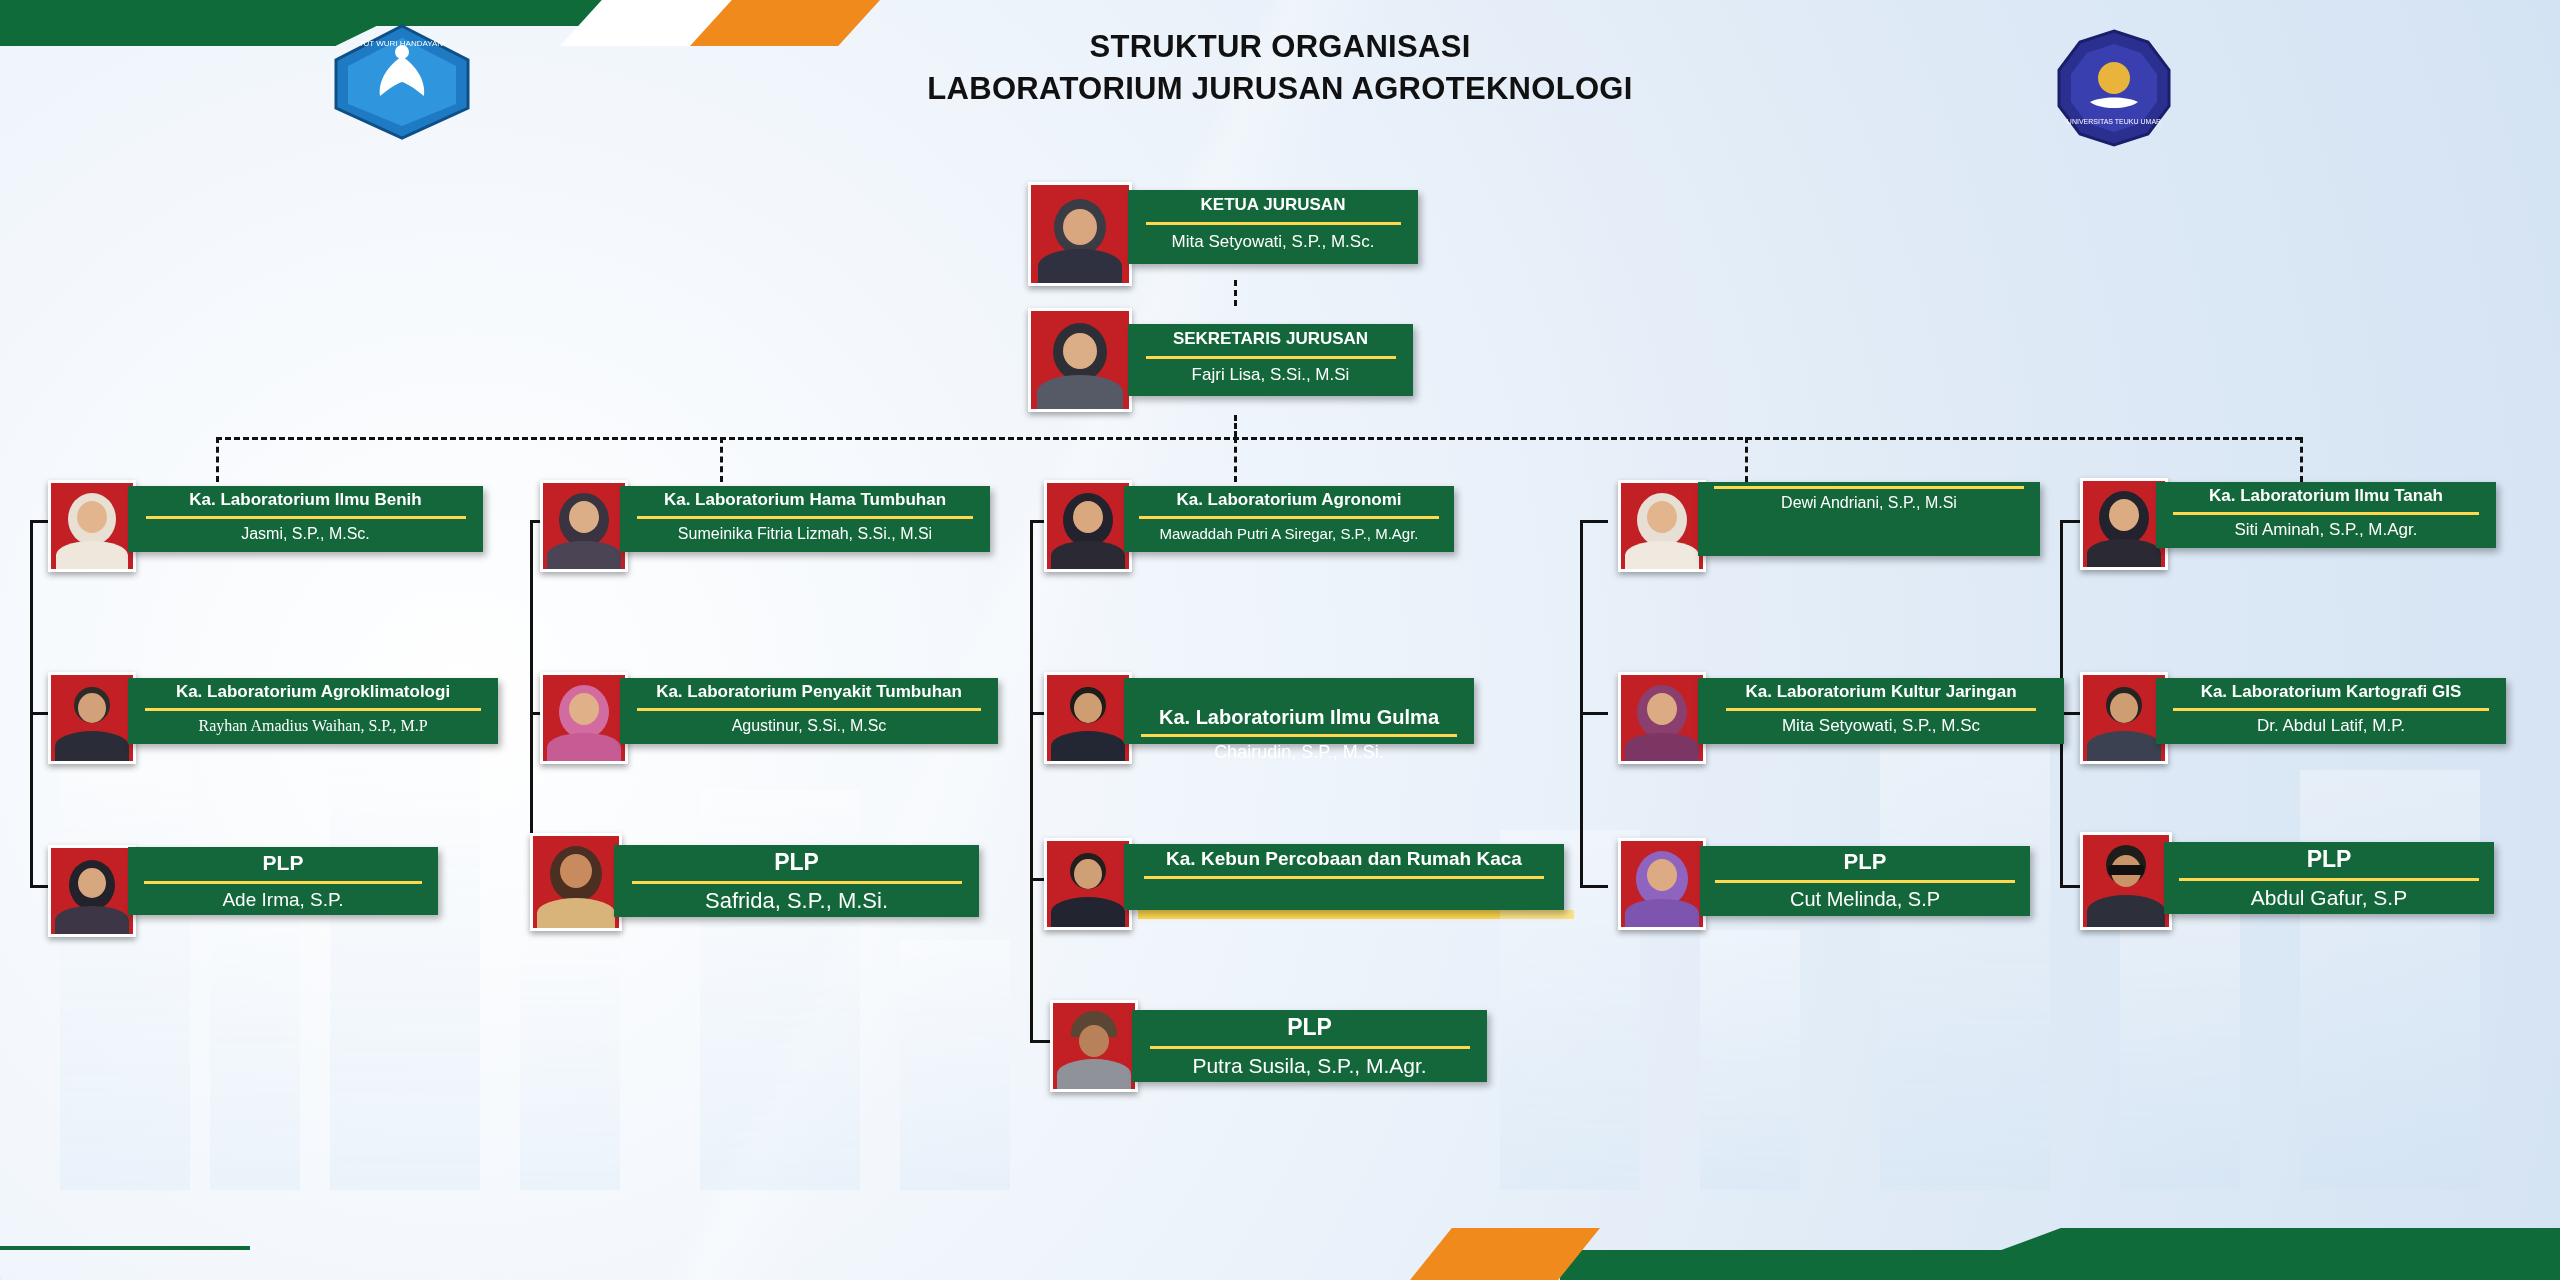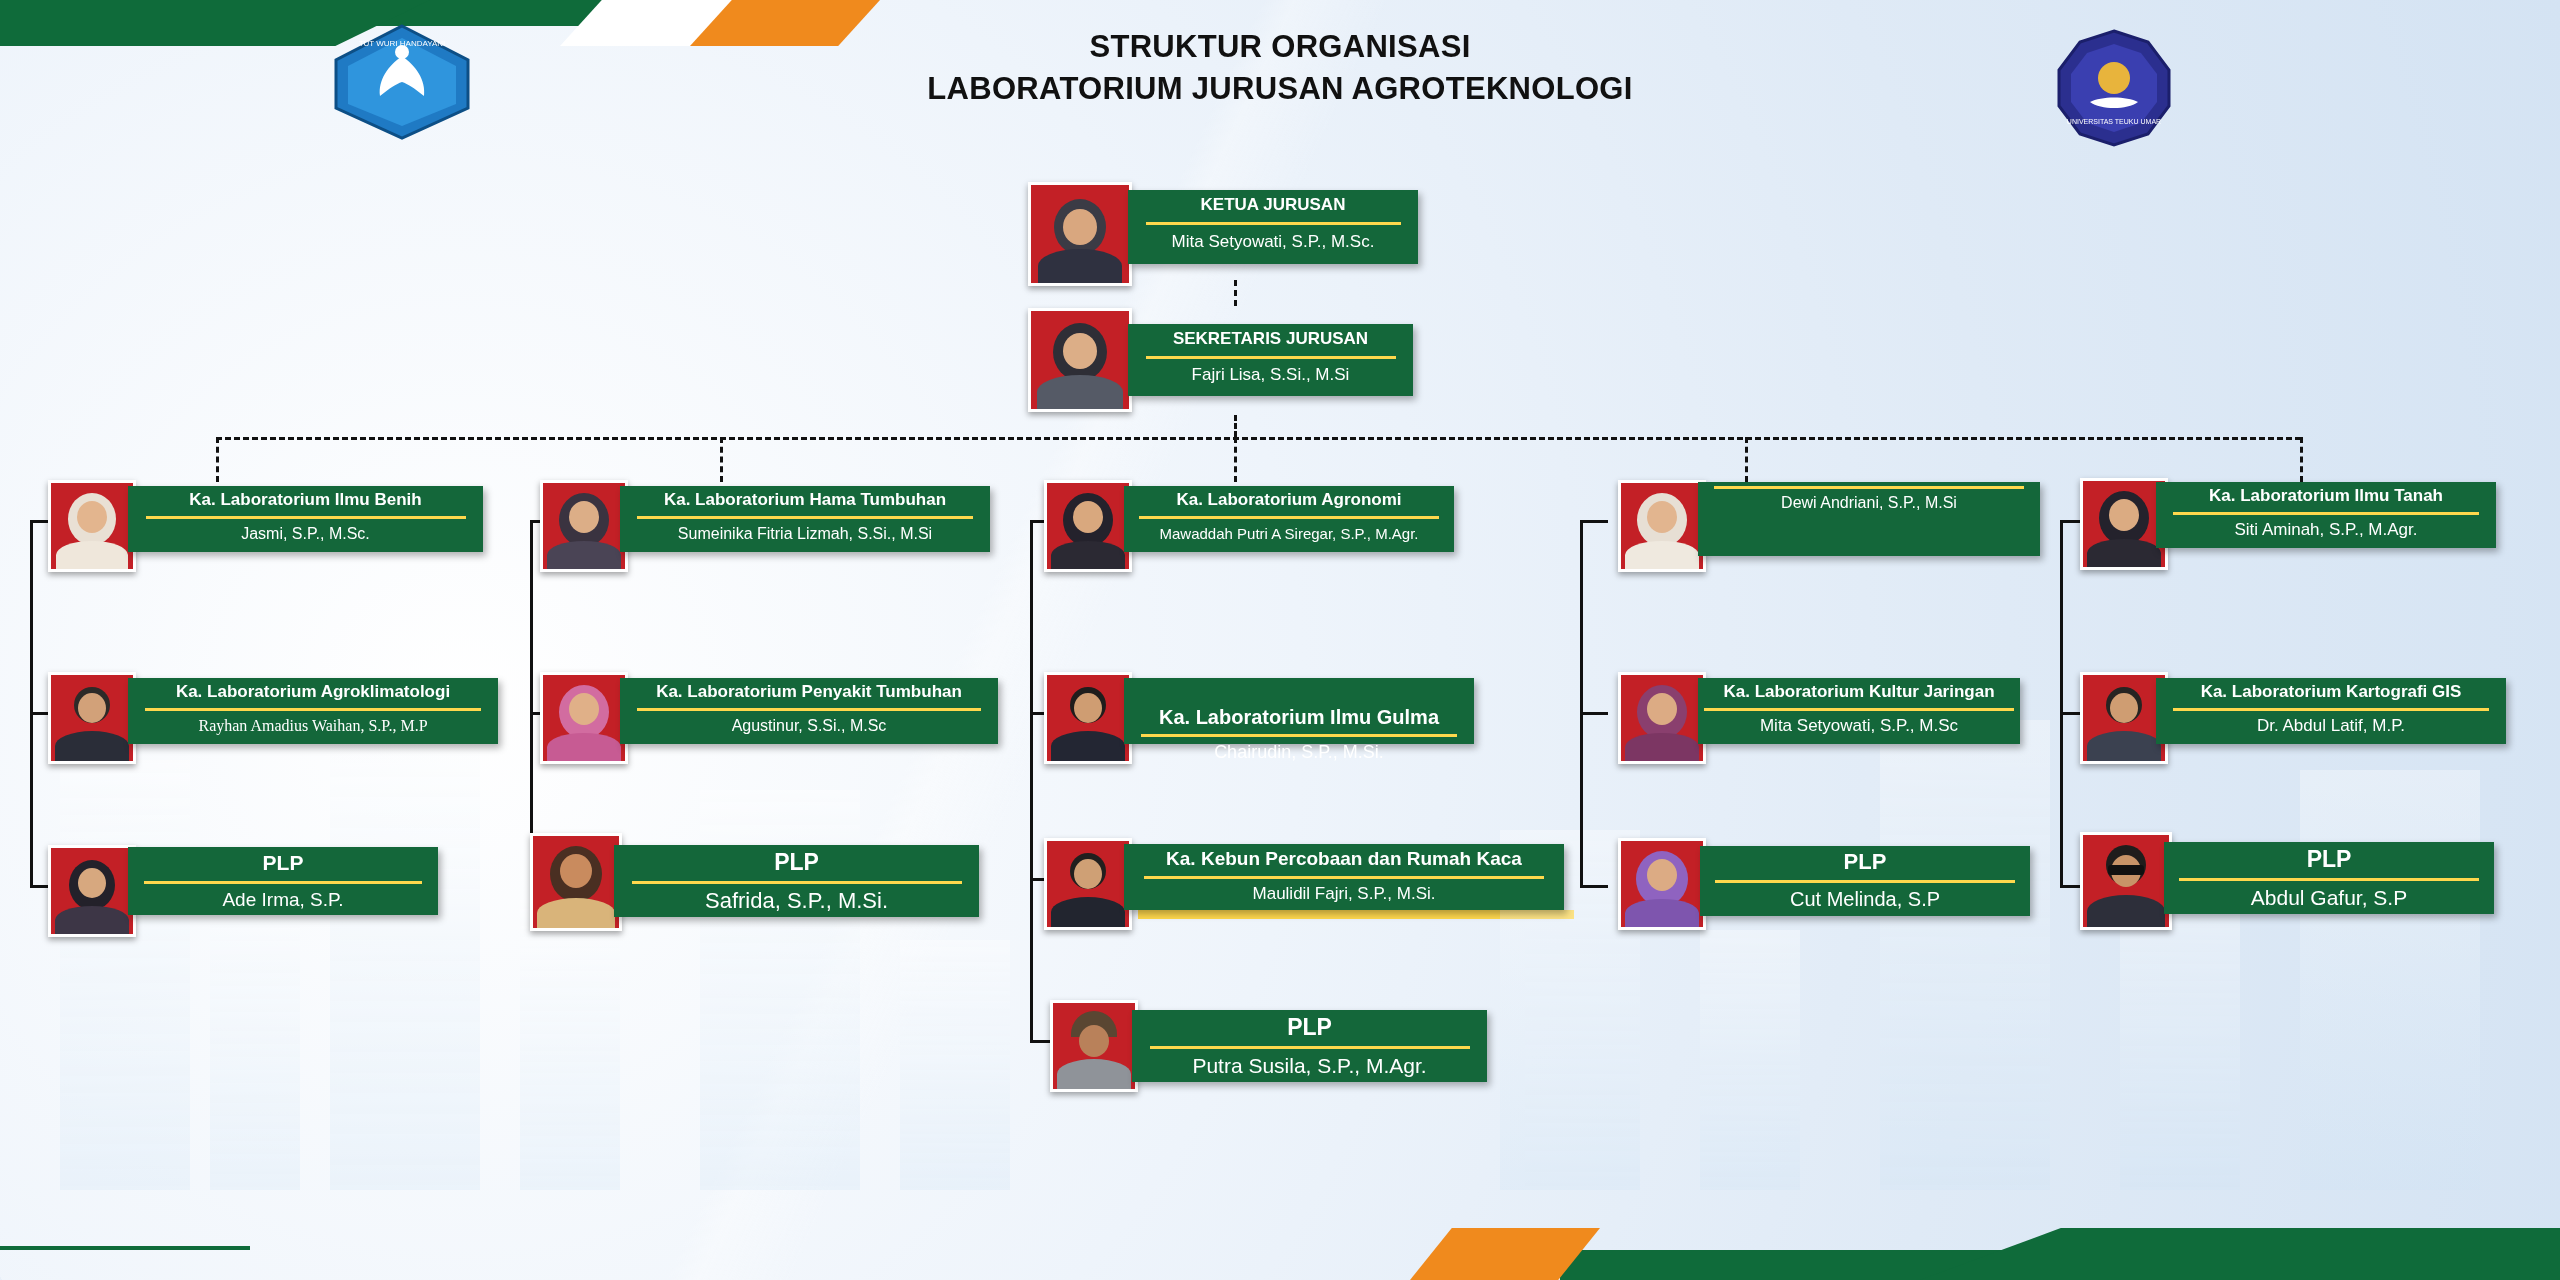--- a/index.html
+++ b/index.html
@@ -277,21 +277,20 @@
 
 <div class="node" style="left:1044px;top:838px;">
   <div class="photo" style="width:82px;height:86px;">
     <div class="head" style="top:12px;width:36px;height:36px;background:#211f1e;"></div>
     <div class="head" style="top:18px;width:28px;height:30px;background:#cfa075;"></div>
     <div class="body" style="bottom:0;width:74px;height:30px;background:#22252f;"></div>
   </div>
   <div class="bar shadow-y" style="left:80px;top:6px;width:440px;height:66px;">
     <div class="role" style="font-size:19px;line-height:30px;">Ka. Kebun Percobaan dan Rumah Kaca</div>
     <div class="rule" style="width:400px;"></div>
-    <div class="name" style="font-size:17px;line-height:30px;">Maulidil Fajri, S.P., M.Si.</div>
   </div>
 </div>
 
 <div class="node" style="left:1050px;top:1000px;">
   <div class="photo" style="width:82px;height:86px;">
     <div class="head" style="top:8px;width:46px;height:26px;background:#5a4632;border-radius:24px 24px 0 0;"></div>
     <div class="head" style="top:22px;width:30px;height:32px;background:#b9815a;"></div>
     <div class="body" style="bottom:0;width:74px;height:30px;background:#8f9399;"></div>
   </div>
   <div class="bar" style="left:82px;top:10px;width:355px;height:72px;">
@@ -312,21 +311,21 @@
     <div class="name" style="font-size:16px;line-height:28px;">Dewi Andriani, S.P., M.Si</div>
   </div>
 </div>
 
 <div class="node" style="left:1618px;top:672px;">
   <div class="photo" style="width:82px;height:86px;">
     <div class="head" style="top:10px;width:50px;height:54px;background:#8a3f6e;"></div>
     <div class="head" style="top:18px;width:30px;height:32px;background:#dcab84;"></div>
     <div class="body" style="bottom:0;width:74px;height:28px;background:#7c3663;"></div>
   </div>
-  <div class="bar" style="left:80px;top:6px;width:322px;height:66px;">
+  <div class="bar" style="left:80px;top:6px;width:366px;height:66px;">
     <div class="role" style="font-size:17px;line-height:28px;">Ka. Laboratorium Kultur Jaringan</div>
     <div class="rule" style="width:310px;"></div>
     <div class="name" style="font-size:17px;line-height:30px;">Mita Setyowati, S.P., M.Sc</div>
   </div>
 </div>
 
 <div class="node" style="left:1618px;top:838px;">
   <div class="photo" style="width:82px;height:86px;">
     <div class="head" style="top:10px;width:52px;height:56px;background:#8f63c0;"></div>
     <div class="head" style="top:18px;width:30px;height:32px;background:#dcab84;"></div>

